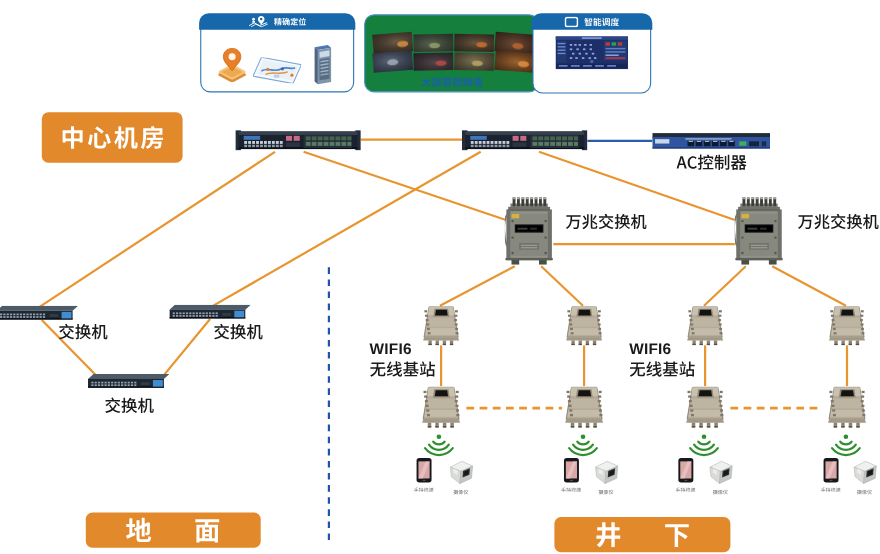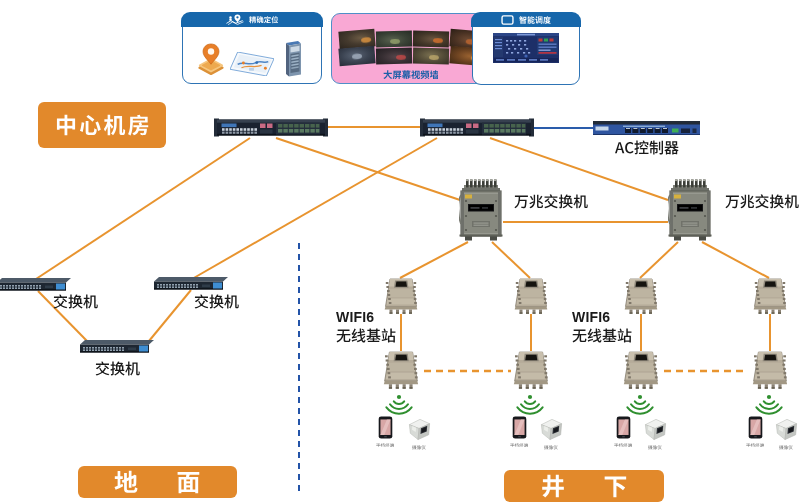--- a/index.html
+++ b/index.html
@@ -12,21 +12,21 @@
   .st { position:absolute; left:0; top:0; color:transparent; white-space:nowrap; pointer-events:none; }
   .zone { position:absolute; background:#e2892b; border-radius:6px; display:flex; align-items:center; justify-content:center; }
   .zone .st { left:50%; top:50%; transform:translate(-50%,-50%); }
   .wifi6 { font-size:14px; font-weight:bold; color:#1a1a1a; letter-spacing:0.2px; }
   .appbox { position:absolute; background:#ffffff; border:1.6px solid #2e74b5; border-radius:9px; }
   .appbox-header { position:absolute; left:-1.6px; top:-1.6px; right:-1.6px; height:15px; background:#1767ab;
                    border-radius:9px 9px 0 0; display:flex; align-items:center; justify-content:center; gap:5px; }
   .htitle { position:relative; display:inline-block; }
   .appbox-body { position:absolute; left:0; top:14px; right:0; bottom:0; }
   .inicon { position:absolute; }
-  .wallbox { position:absolute; background:#f9a8d4; border:1.6px solid #4f8fc8; border-radius:9px;text-decoration:underline; }
+  .wallbox { position:absolute; background:#15803d; border:1.6px solid #4f8fc8; border-radius:9px;text-decoration:underline; }
   .thumb { position:absolute; width:36px; height:16px; }
   .wallcap { position:absolute; left:50%; bottom:4px; transform:translateX(-50%); }
   .wallcap .zh { display:block; }
 </style>
 </head>
 <body>
 
 <div id="stage">
 
 <svg width="0" height="0" style="position:absolute">
@@ -423,21 +423,21 @@
         <span style="position:absolute;left:58%;top:42%;width:10px;height:5px;border-radius:50%;background:#eb9a44;opacity:.75;filter:blur(.6px)"></span>
       </div>
 <div class="wallcap">
         <svg class="zh" viewBox="0 0 6000 1000" style="width:55.8px;height:9.3px;">
           <path fill="#1b5fa8" d="M432 31C431 113 432 206 422 300H56V424H402C362 597 267 762 37 865C72 891 108 934 127 966C340 864 448 708 503 540C581 735 697 882 879 966C898 932 938 879 968 853C780 777 659 619 592 424H946V300H551C561 206 562 114 563 31Z M1240 175H1788V240H1240ZM1349 368C1362 391 1378 422 1387 445H1270V544H1400V636V649H1248V750H1381C1361 799 1318 846 1234 881C1259 902 1298 946 1314 972C1439 917 1488 836 1506 750H1666V970H1786V750H1957V649H1786V544H1928V445H1790L1842 370L1726 342H1917V73H1119V445C1119 590 1112 779 1022 907C1051 921 1105 955 1127 976C1226 836 1240 608 1240 445V342H1436ZM1464 342H1713C1702 373 1686 411 1669 445H1426L1508 419C1498 398 1480 366 1464 342ZM1666 649H1516V638V544H1666Z M2265 402H2736V443H2265ZM2265 295H2736V335H2265ZM2437 645V693H2319C2336 678 2352 662 2367 645ZM2553 645H2642C2656 662 2670 678 2687 693H2553ZM2150 223V515H2327C2320 528 2312 540 2303 552H2049V645H2211C2162 681 2099 713 2022 739C2045 758 2076 801 2089 828C2132 811 2172 793 2207 772V934H2322V786H2437V970H2553V786H2688V836C2688 846 2684 849 2674 849C2664 850 2629 850 2599 848C2610 872 2624 905 2629 933C2686 933 2731 933 2763 920C2795 906 2804 884 2804 837V777C2837 795 2872 810 2908 821C2923 794 2954 752 2978 731C2902 714 2830 684 2773 645H2950V552H2435L2455 515H2856V223ZM2603 30V79H2393V30H2277V79H2061V175H2277V209H2393V175H2603V208H2721V175H2939V79H2721V30Z M3433 75V608H3548V179H3808V608H3929V75ZM3620 237V396C3620 550 3593 750 3338 883C3361 900 3401 946 3415 970C3538 905 3615 818 3663 725V848C3663 933 3696 957 3778 957H3847C3948 957 3965 909 3975 753C3947 747 3909 731 3882 709C3879 840 3873 869 3848 869H3801C3781 869 3774 861 3774 834V605H3709C3729 533 3735 462 3735 399V237ZM3130 84C3158 117 3188 162 3206 198H3054V306H3264C3209 420 3120 527 3028 587C3042 611 3067 677 3075 712C3104 690 3133 665 3162 636V969H3276V578C3302 616 3328 657 3344 685L3418 591C3402 571 3339 498 3301 457C3344 388 3380 313 3406 237L3343 194L3322 198H3249L3314 159C3298 122 3260 70 3224 32Z M4105 478C4089 549 4060 622 4022 671C4046 683 4089 709 4108 725C4147 670 4184 583 4204 499ZM4534 276V747H4633V364H4833V743H4937V276H4766L4801 190H4957V86H4512V190H4689C4681 219 4670 249 4659 276ZM4686 403C4685 730 4682 830 4449 889C4469 909 4495 949 4503 975C4624 941 4692 894 4731 818C4793 866 4871 930 4908 972L4977 899C4934 856 4849 791 4787 746L4745 788C4779 700 4783 578 4783 403ZM4406 491C4390 566 4366 628 4333 680V432H4505V327H4353V234H4482V137H4353V30H4248V327H4184V117H4090V327H4030V432H4224V735H4292C4230 805 4144 851 4028 880C4051 903 4076 942 4087 973C4330 896 4453 765 4508 513Z M5595 694H5691V751H5595ZM5514 639V806H5775V639ZM5812 203C5792 243 5754 298 5726 332L5799 367H5703V200H5923V101H5703V30H5590V101H5364V200H5590V367H5505L5571 327C5552 290 5509 238 5472 201L5390 249C5422 284 5459 331 5478 367H5327V468H5969V367H5816C5843 335 5876 290 5906 245ZM5367 514V967H5473V931H5816V966H5927V514ZM5473 840V605H5816V840ZM5024 691 5070 806C5153 768 5255 718 5350 671L5324 570L5238 606V372H5320V262H5238V44H5130V262H5036V372H5130V651C5090 667 5054 681 5024 691Z"></path>
         </svg>
         <span class="st" style="font-size:9.3px">大屏幕视频墙</span>
       </div>
 </div>
 
-<div class="appbox" style="left:472px;top:13px;width:106px;height:70px;font-weight:bold;">
+<div class="appbox" style="left:484px;top:13px;width:106px;height:70px;font-weight:bold;">
   <div class="appbox-header">
     <svg class="hicon" viewBox="0 0 14 11" style="width:13px;height:10px">
       <rect x="1" y="1" width="12" height="9" rx="1.8" fill="none" stroke="#fff" stroke-width="1.5"></rect>
     </svg>
     <span class="htitle">
           <svg class="zh" viewBox="0 0 4000 1000" style="width:32.0px;height:8px;">
             <path fill="#ffffff" d="M647 209H799V379H647ZM535 104V485H918V104ZM294 782H709V840H294ZM294 695V639H709V695ZM177 545V969H294V936H709V968H832V545ZM234 199V242L233 264H138C154 245 169 223 184 199ZM143 24C123 99 85 172 33 220C53 229 86 248 110 264H42V358H209C183 407 132 457 30 496C56 516 90 552 106 576C197 534 255 484 291 432C336 464 391 505 420 530L505 454C479 436 379 379 336 358H502V264H347L348 244V199H478V106H229C237 86 244 66 249 46Z M1350 490V543H1201V490ZM1090 392V968H1201V779H1350V846C1350 858 1347 861 1334 861C1321 862 1282 863 1246 861C1261 889 1279 936 1285 967C1345 967 1391 966 1425 947C1459 930 1469 900 1469 848V392ZM1201 632H1350V690H1201ZM1848 93C1800 121 1733 152 1665 178V34H1547V336C1547 446 1575 480 1692 480C1716 480 1805 480 1830 480C1922 480 1954 444 1967 315C1934 308 1886 290 1862 271C1858 360 1851 375 1819 375C1798 375 1725 375 1709 375C1671 375 1665 370 1665 335V275C1753 250 1847 217 1924 180ZM1855 543C1807 575 1738 609 1667 637V502H1548V818C1548 928 1578 963 1695 963C1719 963 1811 963 1836 963C1932 963 1964 923 1977 782C1944 774 1896 756 1871 737C1866 840 1860 858 1825 858C1804 858 1729 858 1712 858C1674 858 1667 853 1667 817V737C1758 709 1857 673 1934 631ZM1087 344C1113 334 1153 327 1394 306C1401 324 1407 341 1411 356L1520 313C1503 250 1453 160 1406 92L1304 130C1321 156 1338 186 1353 216L1206 226C1245 177 1285 118 1314 61L1186 28C1158 101 1111 173 1095 192C1079 213 1063 228 1047 232C1061 263 1081 319 1087 344Z M2080 118C2135 166 2206 235 2237 280L2319 197C2285 153 2212 89 2157 45ZM2035 339V454H2153V742C2153 804 2116 852 2091 875C2111 890 2150 929 2163 952C2179 931 2206 906 2332 796C2320 835 2303 871 2281 904C2304 916 2349 950 2366 969C2462 834 2476 613 2476 456V171H2827V842C2827 856 2822 861 2809 862C2795 862 2751 863 2708 860C2724 888 2740 939 2743 968C2812 969 2858 966 2890 948C2924 929 2933 897 2933 844V67H2372V456C2372 540 2370 639 2350 731C2340 709 2330 684 2323 664L2270 709V339ZM2603 190V256H2522V341H2603V409H2504V494H2803V409H2696V341H2783V256H2696V190ZM2511 554V848H2598V804H2782V554ZM2598 638H2695V720H2598Z M3386 251V317H3251V412H3386V569H3800V412H3945V317H3800V251H3683V317H3499V251ZM3683 412V478H3499V412ZM3714 702C3678 735 3633 762 3582 784C3529 761 3485 734 3450 702ZM3258 609V702H3367L3325 718C3360 760 3400 797 3447 828C3373 845 3293 857 3209 863C3227 889 3249 934 3258 963C3372 950 3481 929 3576 895C3670 933 3779 957 3902 969C3917 938 3947 890 3972 865C3880 859 3795 847 3718 828C3793 782 3854 721 3896 642L3821 604L3800 609ZM3463 50C3472 70 3480 94 3487 117H3111V384C3111 537 3105 762 3024 916C3055 925 3110 950 3134 968C3218 804 3230 552 3230 384V228H3955V117H3623C3613 86 3599 51 3585 23Z"></path>
           </svg>
           <span class="st" style="font-size:8px">智能调度</span>
         </span>

